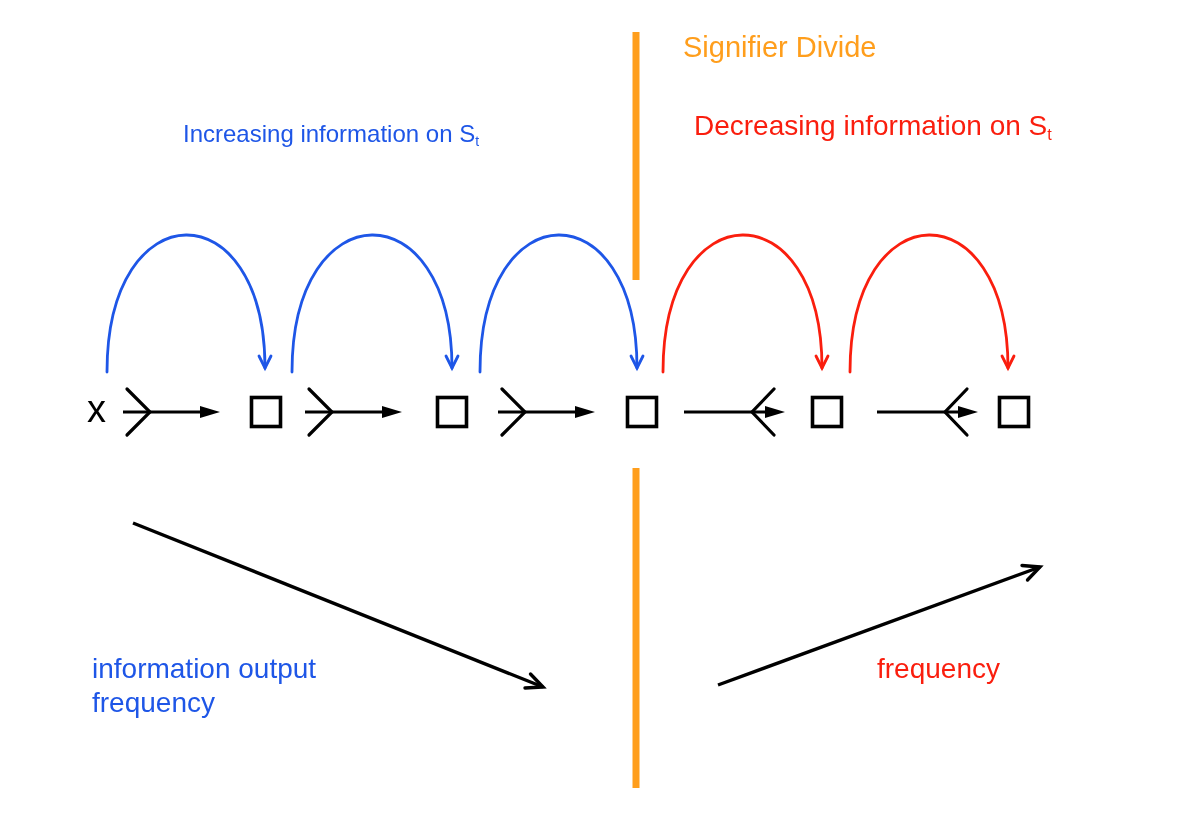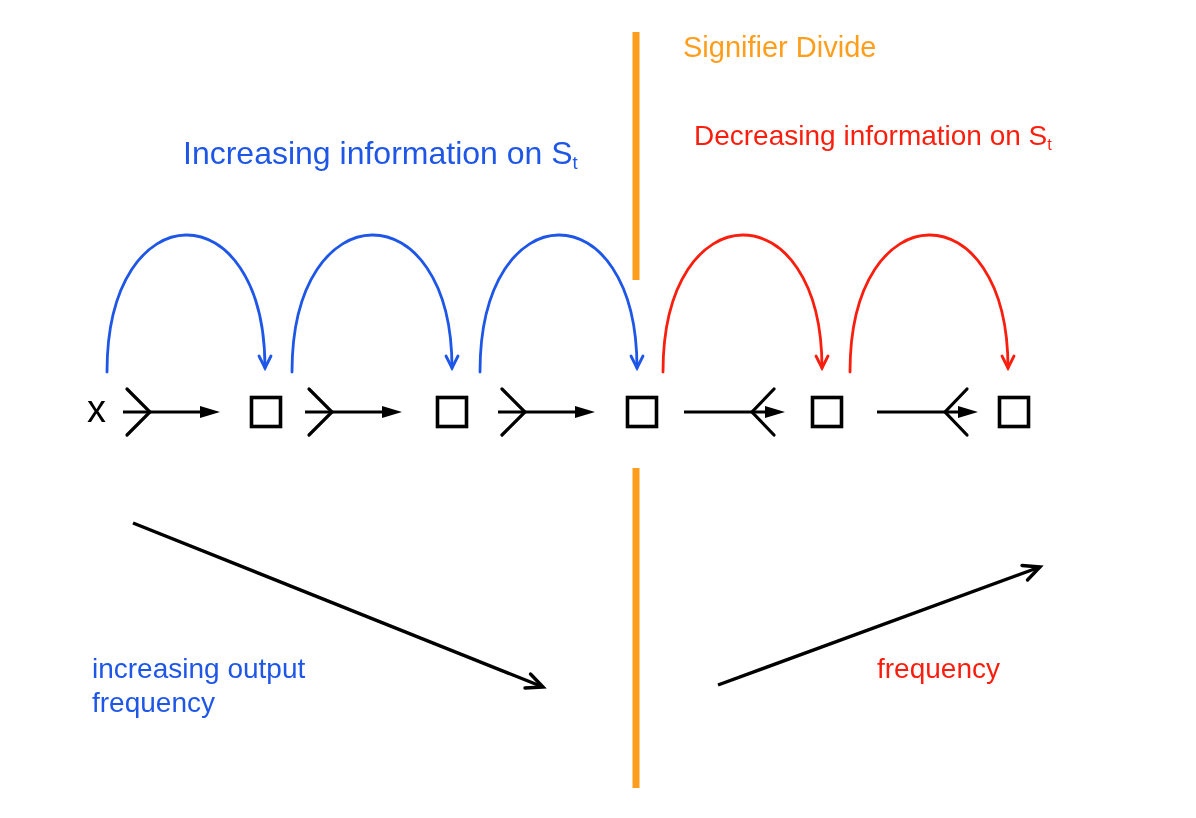--- a/index.html
+++ b/index.html
@@ -1,22 +1,22 @@
 <!DOCTYPE html>
 <html style="--blue: #1E56E7; --red: #FA1E0E; --orange: #FF9E1C; --black: #000000; --background: #FFFFFF;"><head>
 <meta charset="utf-8">
 <style>
   html,body{margin:0;padding:0;background:#ffffff;width:1196px;height:818px;overflow:hidden;}
   .stage{position:relative;width:1196px;height:626px;font-family:"Liberation Sans",sans-serif;}
   svg.diagram{position:absolute;left:0;top:0;}
 
   .label{position:absolute;white-space:nowrap;line-height:1.1;}
   .divide-label{left:683px;top:32px;font-size:29px;color:var(--orange);}
-  .title-left{left:183px;top:136px;font-size:32px;color:var(--blue);}
-  .title-right{left:694px;top:121px;font-size:28px;color:var(--red);}
+  .title-left{left:183px;top:121px;font-size:24px;color:var(--blue);}
+  .title-right{left:694px;top:111px;font-size:28px;color:var(--red);}
   .sub{font-size:0.58em;position:relative;top:0.28em;}
   .x-label{left:87px;top:389px;font-size:38px;color:var(--black);}
   .bottom-label{font-size:28px;line-height:34px;white-space:nowrap;}
   .bottom-left{left:92px;top:652px;color:var(--blue);}
   .bottom-right{left:877px;top:652px;color:var(--red);}
 
   .orange-stroke{stroke:var(--orange);}
   .blue-stroke{stroke:var(--blue);}
   .red-stroke{stroke:var(--red);}
   .black-stroke{stroke:var(--black);}
@@ -102,21 +102,21 @@
 
   <div class="label divide-label">Signifier Divide</div>
 
   <div class="label title-left"><span>Increasing information on S</span><span class="sub">t</span></div>
 
   <div class="label title-right"><span>Decreasing information on S</span><span class="sub">t</span></div>
 
   <div class="label x-label">x</div>
 
   <div class="label bottom-label bottom-left">
-    <div>increasing output</div>
+    <div>information output</div>
     <div>frequency</div>
   </div>
 
   <div class="label bottom-label bottom-right">
     <div>frequency</div>
   </div>
 
 </div>
 
 </body></html>

